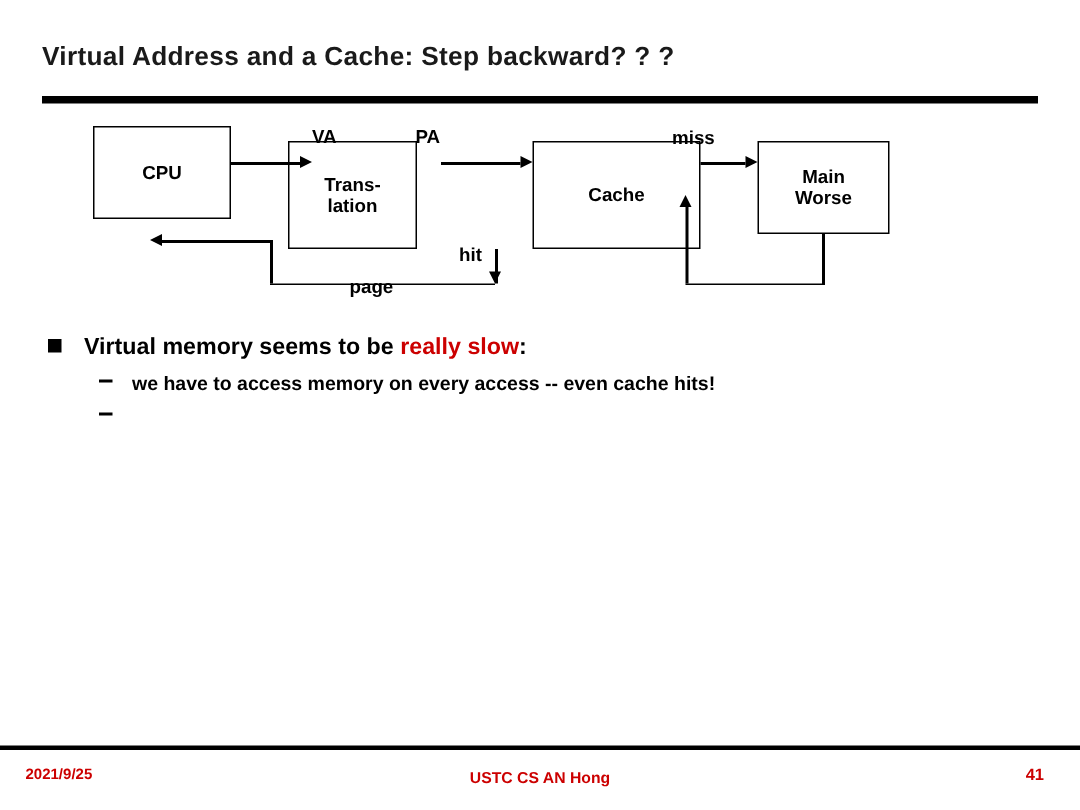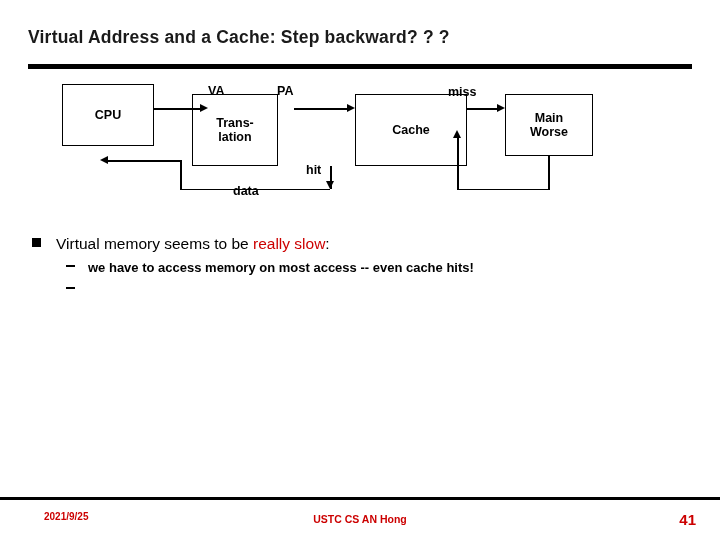--- a/index.html
+++ b/index.html
@@ -107,24 +107,24 @@
   
   .bullets {
     position: absolute;
     left: 30px;
     top: 214px;
     width: 662px;
   }
   .b1 {
     position: relative;
     font-size: 15.5px;
-    font-weight: normal;
+    font-weight: bold;
     color: #000000;
     padding-left: 26px;
-    margin-top: 20px;
+    margin-top: 8px;
     line-height: 1.3;
   }
   .b1 .marker {
     position: absolute;
     left: 2px;
     top: 4px;
     width: 9px;
     height: 9px;
     background: #000000;
   }
@@ -152,41 +152,41 @@
   .footer-rule {
     position: absolute;
     left: 0;
     top: 497px;
     width: 720px;
     height: 2.5px;
     background: #000000;
   }
   .foot-date {
     position: absolute;
-    left: 44px;
+    left: 17px;
     top: 511px;
     font-size: 10px;
     font-weight: bold;
     color: #cc0000;
   }
   .foot-center {
     position: absolute;
     left: 0;
     top: 513px;
     width: 720px;
     text-align: center;
     font-size: 10.5px;
     font-weight: bold;
     color: #cc0000;
   }
   .foot-page {
     position: absolute;
     right: 24px;
     top: 511px;
-    font-size: 15px;
+    font-size: 11px;
     font-weight: bold;
     color: #cc0000;
   }
 </style>
 </head>
 <body>
 
 <div class="slide">
 
   <div class="title">Virtual Address and a Cache: Step backward? ? ?</div>
@@ -213,21 +213,21 @@
       <span>
         <span>Main</span><br>
         <span>Worse</span>
       </span>
     </div>
 
     <div class="lbl lbl-va">VA</div>
     <div class="lbl lbl-pa">PA</div>
     <div class="lbl lbl-miss">miss</div>
     <div class="lbl lbl-hit">hit</div>
-    <div class="lbl lbl-data">data</div>
+    <div class="lbl lbl-data">page</div>
 
     <div class="ln h1" style="left:154px; top:30px; width:46px;"></div>
     <div class="arrow arrow-right" style="left:200px; top:25.5px;"></div>
 
     <div class="ln h1" style="left:294px; top:30px; width:53px;"></div>
     <div class="arrow arrow-right" style="left:347px; top:25.5px;"></div>
 
     <div class="ln h1" style="left:467px; top:30px; width:30px;"></div>
     <div class="arrow arrow-right" style="left:497px; top:25.5px;"></div>
 
@@ -247,21 +247,21 @@
 
   <div class="bullets">
 
     <div class="b1">
       <span class="marker"></span>
       <span>Virtual memory seems to be </span><span class="red">really slow</span><span>:</span>
     </div>
 
     <div class="b2">
       <span class="marker"></span>
-      <span>we have to access memory on most access -- even cache hits!</span>
+      <span>we have to access memory on every access -- even cache hits!</span>
     </div>
 
     <div class="b2">
       <span class="marker"></span>
     </div>
 
     <div class="gap"></div>
 
 
 

